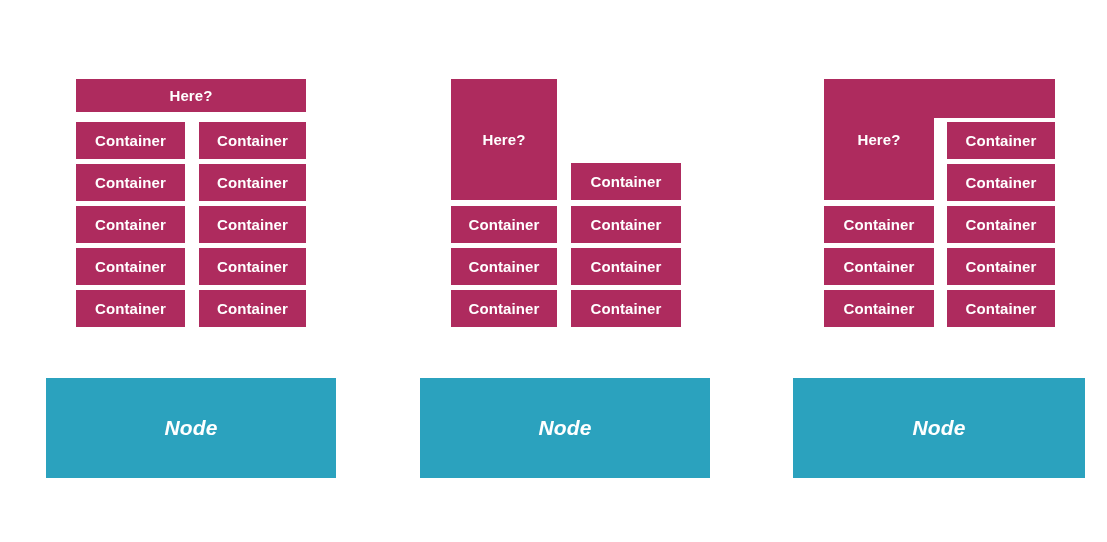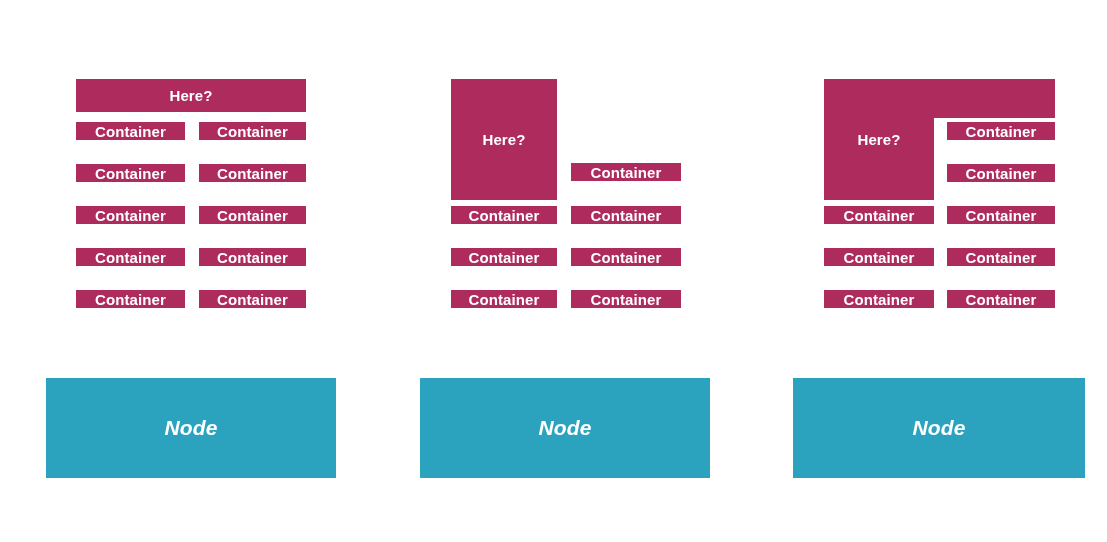--- a/index.html
+++ b/index.html
@@ -43,21 +43,21 @@
     background: #ae2b5e;
   }
 
   .teal {
     background: #2ba2be;
   }
 
   
   .container-box {
     font-size: 15px;
-    height: 18px;
+    height: 37px;
   }
 
   
   .here-box {
     font-size: 15px;
     text-align: right;
   }
 
   
   .here-l-top {

